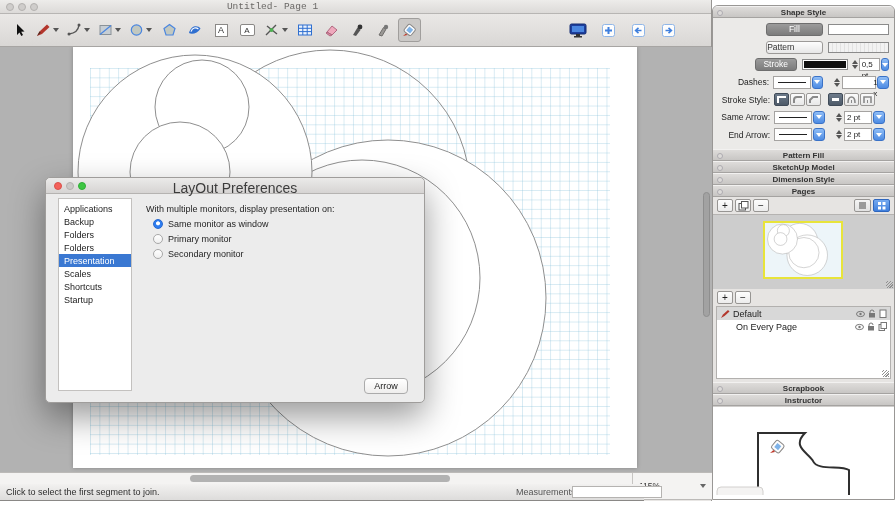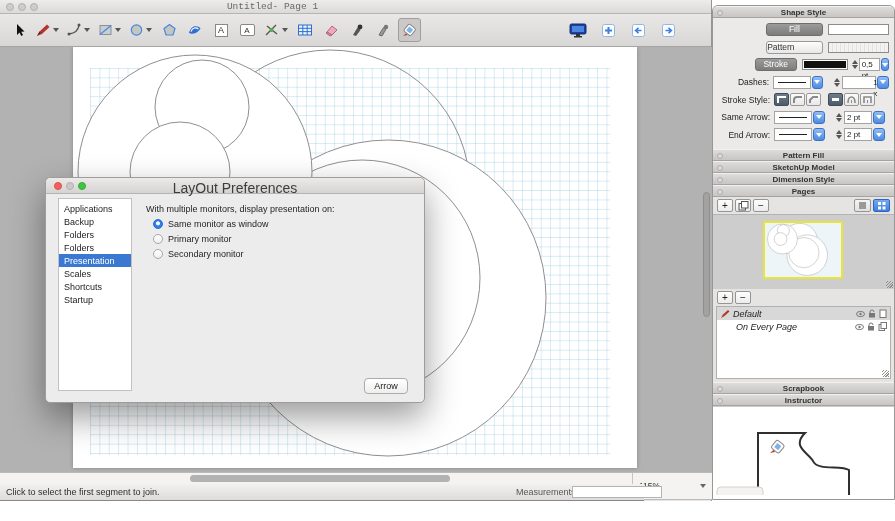--- a/index.html
+++ b/index.html
@@ -107,21 +107,21 @@
   .viewbtn.sel { background:linear-gradient(#75a9ef,#3f7fdd); border-color:#2f66bd; }
   .pages-content { flex:1; background:#cdcdcd; position:relative; border-top:1px solid #b5b3b1; }
   .thumb { position:absolute; left:50px; top:6px; width:80px; height:58px; background:#edf5f9; border:2px solid #e8e43a; }
   .grip { position:absolute; right:1px; bottom:1px; width:7px; height:7px;
     background:repeating-linear-gradient(135deg, transparent 0 1px, #909090 1px 2px); }
 
   .layers-body { flex:0 0 93px; background:#e6e4e2; display:flex; flex-direction:column; }
   .layerlist { flex:1; margin:0 3px 3px 3px; background:#fff; border:1px solid #b2b0ae; position:relative; }
   .lrow { height:13px; display:flex; align-items:center; font-size:9px; color:#222; padding:0 3px; }
   .lrow.sel { background:#d8d8d8; }
-  .lrow .nm { flex:1; padding-left:3px;font-style:italic; }
+  .lrow .nm { flex:1; padding-left:3px; }
   .lrow .ric { display:flex; gap:3px; align-items:center; }
 
   .instructor-body { flex:1; background:#fff; border-top:1px solid #cfcdcb; position:relative; }
 
   .icon { display:inline-flex; align-items:center; justify-content:center; }
 </style>
 </head>
 <body>
 
 <div id="app">

